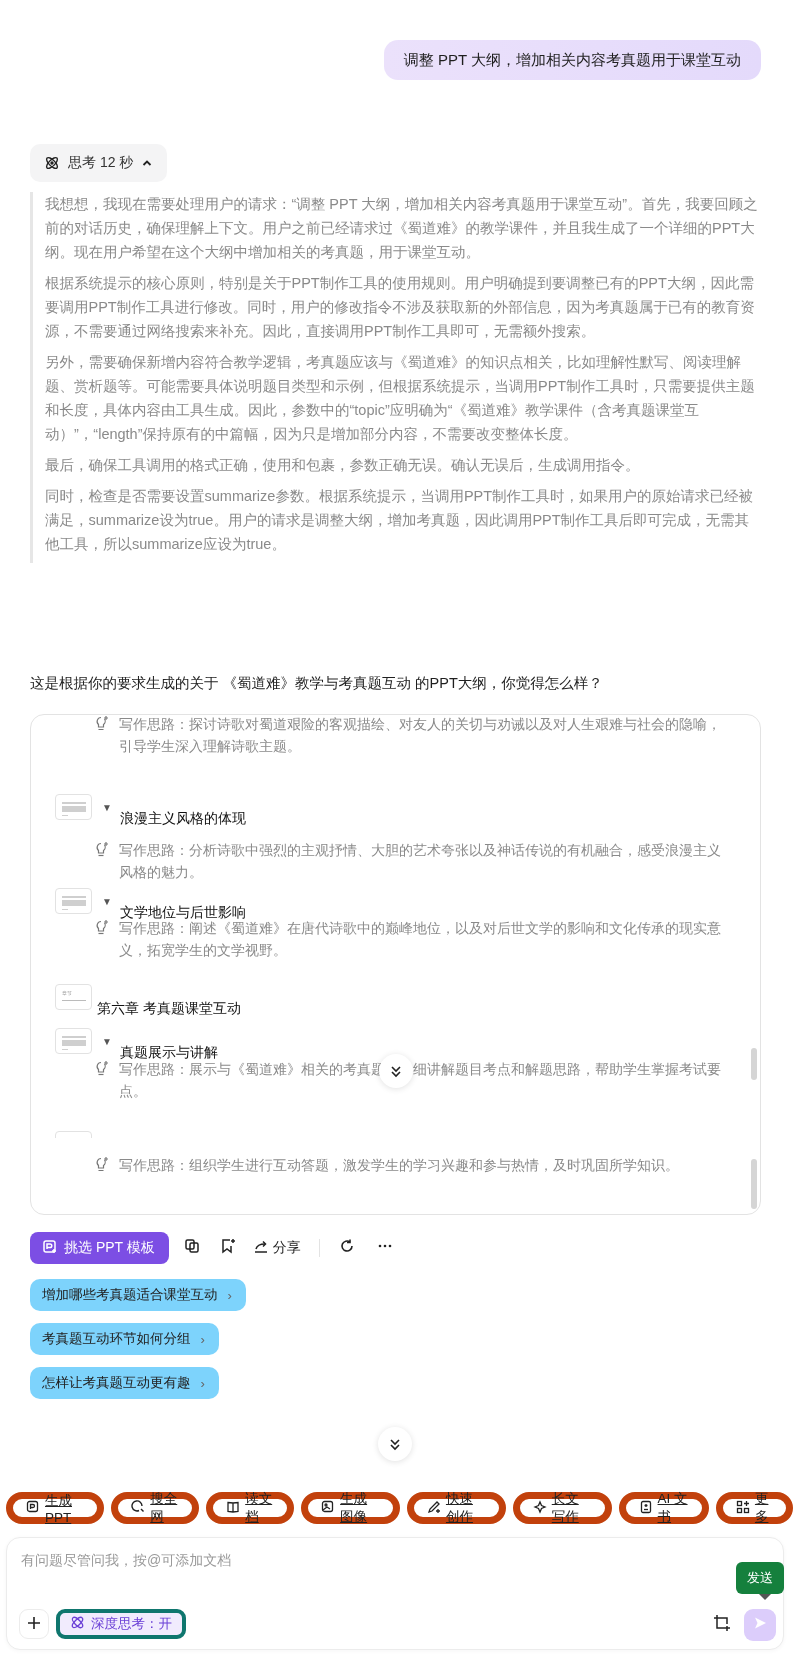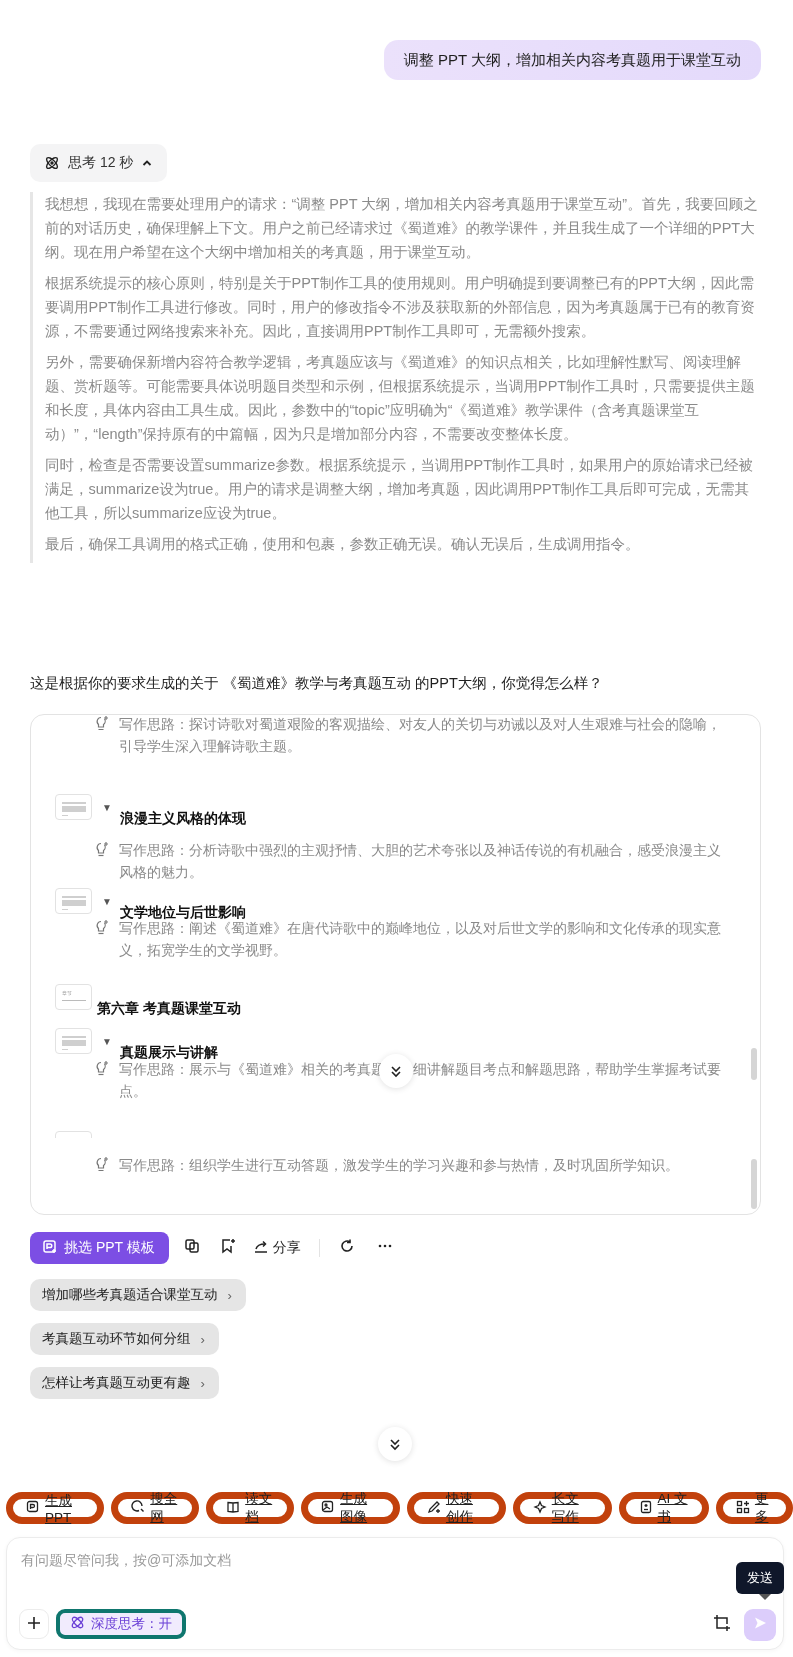--- a/index.html
+++ b/index.html
@@ -43,21 +43,21 @@
   .thumb {
     width: 37px; height: 26px; border: 1px solid #e2e2e2; border-radius: 4px; background: #fff;
     position: relative; flex: 0 0 auto;
   }
   .thumb .bar1 { position: absolute; left: 6px; top: 7px; width: 24px; height: 2px; background: #cfcfcf; }
   .thumb .bar2 { position: absolute; left: 6px; top: 11px; width: 24px; height: 6px; background: #cfcfcf; }
   .thumb .bar3 { position: absolute; left: 6px; top: 20px; width: 6px; height: 1px; background: #cfcfcf; }
   .thumb.chapter .ch-txt { position: absolute; left: 6px; top: 5px; font-size: 5px; color: #999; }
   .thumb.chapter .ch-line { position: absolute; left: 6px; top: 15px; width: 24px; height: 1px; background: #bbb; }
   .caret { font-size: 10px; color: #555; margin-left: 10px; margin-right: 8px; }
-  .o-title { font-size: 14px; font-weight: bold; color: #111; margin-top: 24px; }
+  .o-title { font-size: 14px; font-weight: normal; color: #111; margin-top: 24px; }
   .o-title.chapter { margin-left: 5px; }
 
   .o-note { position: absolute; left: 64px; width: 630px; display: flex; }
   .bulb { width: 16px; flex: 0 0 auto; margin-right: 8px; margin-top: 2px; }
   .o-note span.txt { font-size: 14px; line-height: 22px; color: #8a8a8a; }
 
   .scroll-down-btn {
     position: absolute; width: 34px; height: 34px; border-radius: 50%; background: #fff;
     box-shadow: 0 1px 6px rgba(0,0,0,0.12); display: flex; align-items: center; justify-content: center;
   }
@@ -66,21 +66,21 @@
   .action-bar { position: absolute; left: 30px; top: 1232px; height: 32px; display: flex; align-items: center; }
   .primary-btn {
     height: 32px; background: #7c4ee4; color: #fff; border-radius: 8px; padding: 0 14px 0 12px;
     display: flex; align-items: center; gap: 6px; font-size: 14px;
   }
   .icon-btn { width: 30px; height: 30px; display: flex; align-items: center; justify-content: center; margin-left: 6px; }
   .share-btn { display: flex; align-items: center; gap: 4px; font-size: 14px; color: #222; margin-left: 10px; }
   .divider { width: 1px; height: 18px; background: #e3e3e3; margin: 0 12px 0 18px; }
 
   .suggestion {
-    position: absolute; left: 30px; height: 32px; background: #e5e5e5; border-radius: 10px;
+    position: absolute; left: 30px; height: 32px; background: #7dd3fc; border-radius: 10px;
     display: flex; align-items: center; padding: 0 14px 0 12px; font-size: 13.5px; color: #222; gap: 10px;
   }
   .suggestion .chev { color: #666; font-size: 13px; }
 
   .tool-row { position: absolute; left: 6px; top: 1492px; display: flex; gap: 7px; }
   .tool-chip {
     height: 32px; border: 7px solid #c2410c; border-radius: 16px; padding: 0 13px; display: flex;
     align-items: center; gap: 5px; font-size: 13.5px; color: #222; background: #fff; text-decoration: underline;
   }
 
@@ -102,21 +102,21 @@
     position: absolute; left: 49px; top: 71px; height: 30px; padding: 0 10px; border: 4px solid #0f766e;
     background: #f1ebfd; border-radius: 9px; display: flex; align-items: center; gap: 6px;
     font-size: 13.5px; color: #6a3fd6;
   }
   .crop-btn { position: absolute; left: 705px; top: 75px; width: 22px; height: 22px; }
   .send-btn {
     position: absolute; left: 737px; top: 71px; width: 32px; height: 32px; border-radius: 9px;
     background: #dccdfb; display: flex; align-items: center; justify-content: center;
   }
   .tooltip {
-    position: absolute; left: 736px; top: 1562px; height: 32px; padding: 0 11px; background: #0f172a;
+    position: absolute; left: 736px; top: 1562px; height: 32px; padding: 0 11px; background: #15803d;
     color: #fff; font-size: 13px; border-radius: 6px; display: flex; align-items: center;
   }
   .tooltip::after {
     content: ""; position: absolute; left: 23px; bottom: -6px; border: 6px solid transparent;
     border-bottom: none; border-top-color: #555;
   }
 </style>
 </head>
 <body>
 
@@ -137,22 +137,22 @@
     <svg width="12" height="12" viewBox="0 0 12 12" fill="none" stroke="#222" stroke-width="1.8">
         <path d="M2.5 8 L6 4.5 L9.5 8"></path>
       </svg>
   </span>
 </div>
 
 <div class="think-body">
   <p>我想想，我现在需要处理用户的请求：“调整 PPT 大纲，增加相关内容考真题用于课堂互动”。首先，我要回顾之前的对话历史，确保理解上下文。用户之前已经请求过《蜀道难》的教学课件，并且我生成了一个详细的PPT大纲。现在用户希望在这个大纲中增加相关的考真题，用于课堂互动。</p>
   <p>根据系统提示的核心原则，特别是关于PPT制作工具的使用规则。用户明确提到要调整已有的PPT大纲，因此需要调用PPT制作工具进行修改。同时，用户的修改指令不涉及获取新的外部信息，因为考真题属于已有的教育资源，不需要通过网络搜索来补充。因此，直接调用PPT制作工具即可，无需额外搜索。</p>
   <p>另外，需要确保新增内容符合教学逻辑，考真题应该与《蜀道难》的知识点相关，比如理解性默写、阅读理解题、赏析题等。可能需要具体说明题目类型和示例，但根据系统提示，当调用PPT制作工具时，只需要提供主题和长度，具体内容由工具生成。因此，参数中的“topic”应明确为“《蜀道难》教学课件（含考真题课堂互动）”，“length”保持原有的中篇幅，因为只是增加部分内容，不需要改变整体长度。</p>
+  <p>最后，确保工具调用的格式正确，使用和包裹，参数正确无误。确认无误后，生成调用指令。</p>
   <p>同时，检查是否需要设置summarize参数。根据系统提示，当调用PPT制作工具时，如果用户的原始请求已经被满足，summarize设为true。用户的请求是调整大纲，增加考真题，因此调用PPT制作工具后即可完成，无需其他工具，所以summarize应设为true。</p>
-  <p>最后，确保工具调用的格式正确，使用和包裹，参数正确无误。确认无误后，生成调用指令。</p>
 </div>
 
 <div class="answer-intro">这是根据你的要求生成的关于 《蜀道难》教学与考真题互动 的PPT大纲，你觉得怎么样？</div>
 
 <div class="outline-box">
   <div class="outline-inner">
 
     <div class="o-note" style="top:-2px;">
       <span class="bulb">
         <svg width="14" height="16" viewBox="0 0 14 16" fill="none" stroke="#777" stroke-width="1.2">

